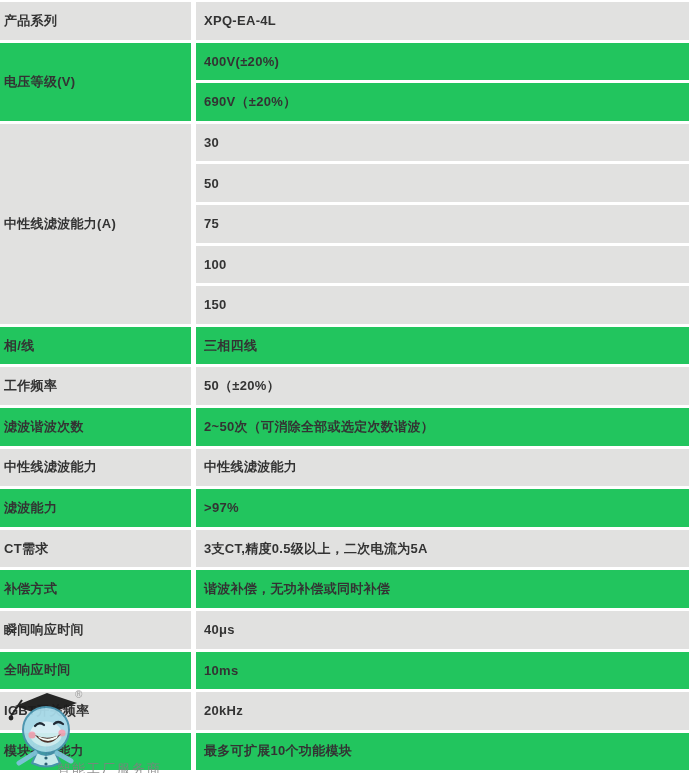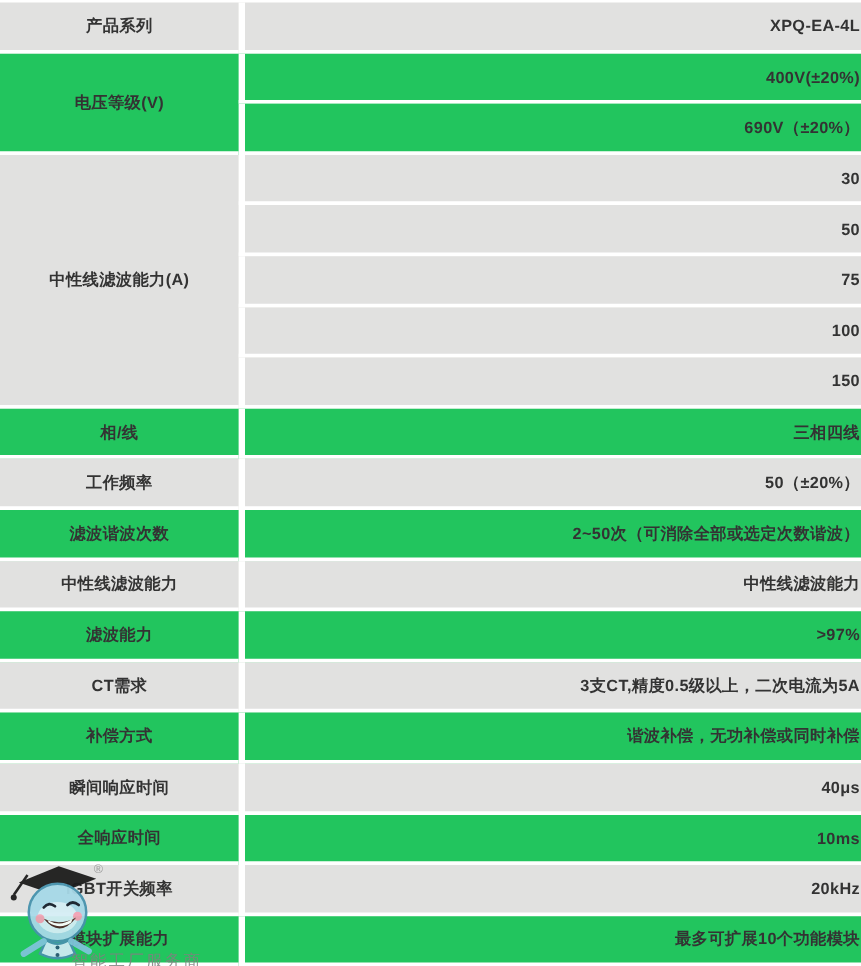--- a/index.html
+++ b/index.html
@@ -10,22 +10,22 @@
   table.spec{
     border-collapse:separate;border-spacing:0;table-layout:fixed;
     width:689px;margin-top:2px;
   }
   td{
     height:35.6px;border-bottom:3px solid #ffffff;
     font-size:13px;font-weight:bold;color:#333333;
     letter-spacing:0.3px;vertical-align:middle;
     overflow:hidden;white-space:nowrap;
   }
-  td.label{text-align:center;padding:0 20px;}
-  td.value{border-left:5px solid #ffffff;padding-left:8px;text-align:right;}
+  td.label{text-align:left;padding:0 4px;}
+  td.value{border-left:5px solid #ffffff;padding-left:8px;text-align:left;}
   tr.gray td{background:#e1e1e0;}
   tr.teal td{background:#22c55e;}
 
   
   .watermark{position:absolute;left:0;top:683px;width:300px;height:90px;pointer-events:none;}
   .wm-brand{
     position:absolute;left:46px;top:10px;
     font-size:42px;font-weight:bold;letter-spacing:7px;
     color:rgba(201,39,44,0.55);
     text-shadow:0 0 1px rgba(201,39,44,0.35);

